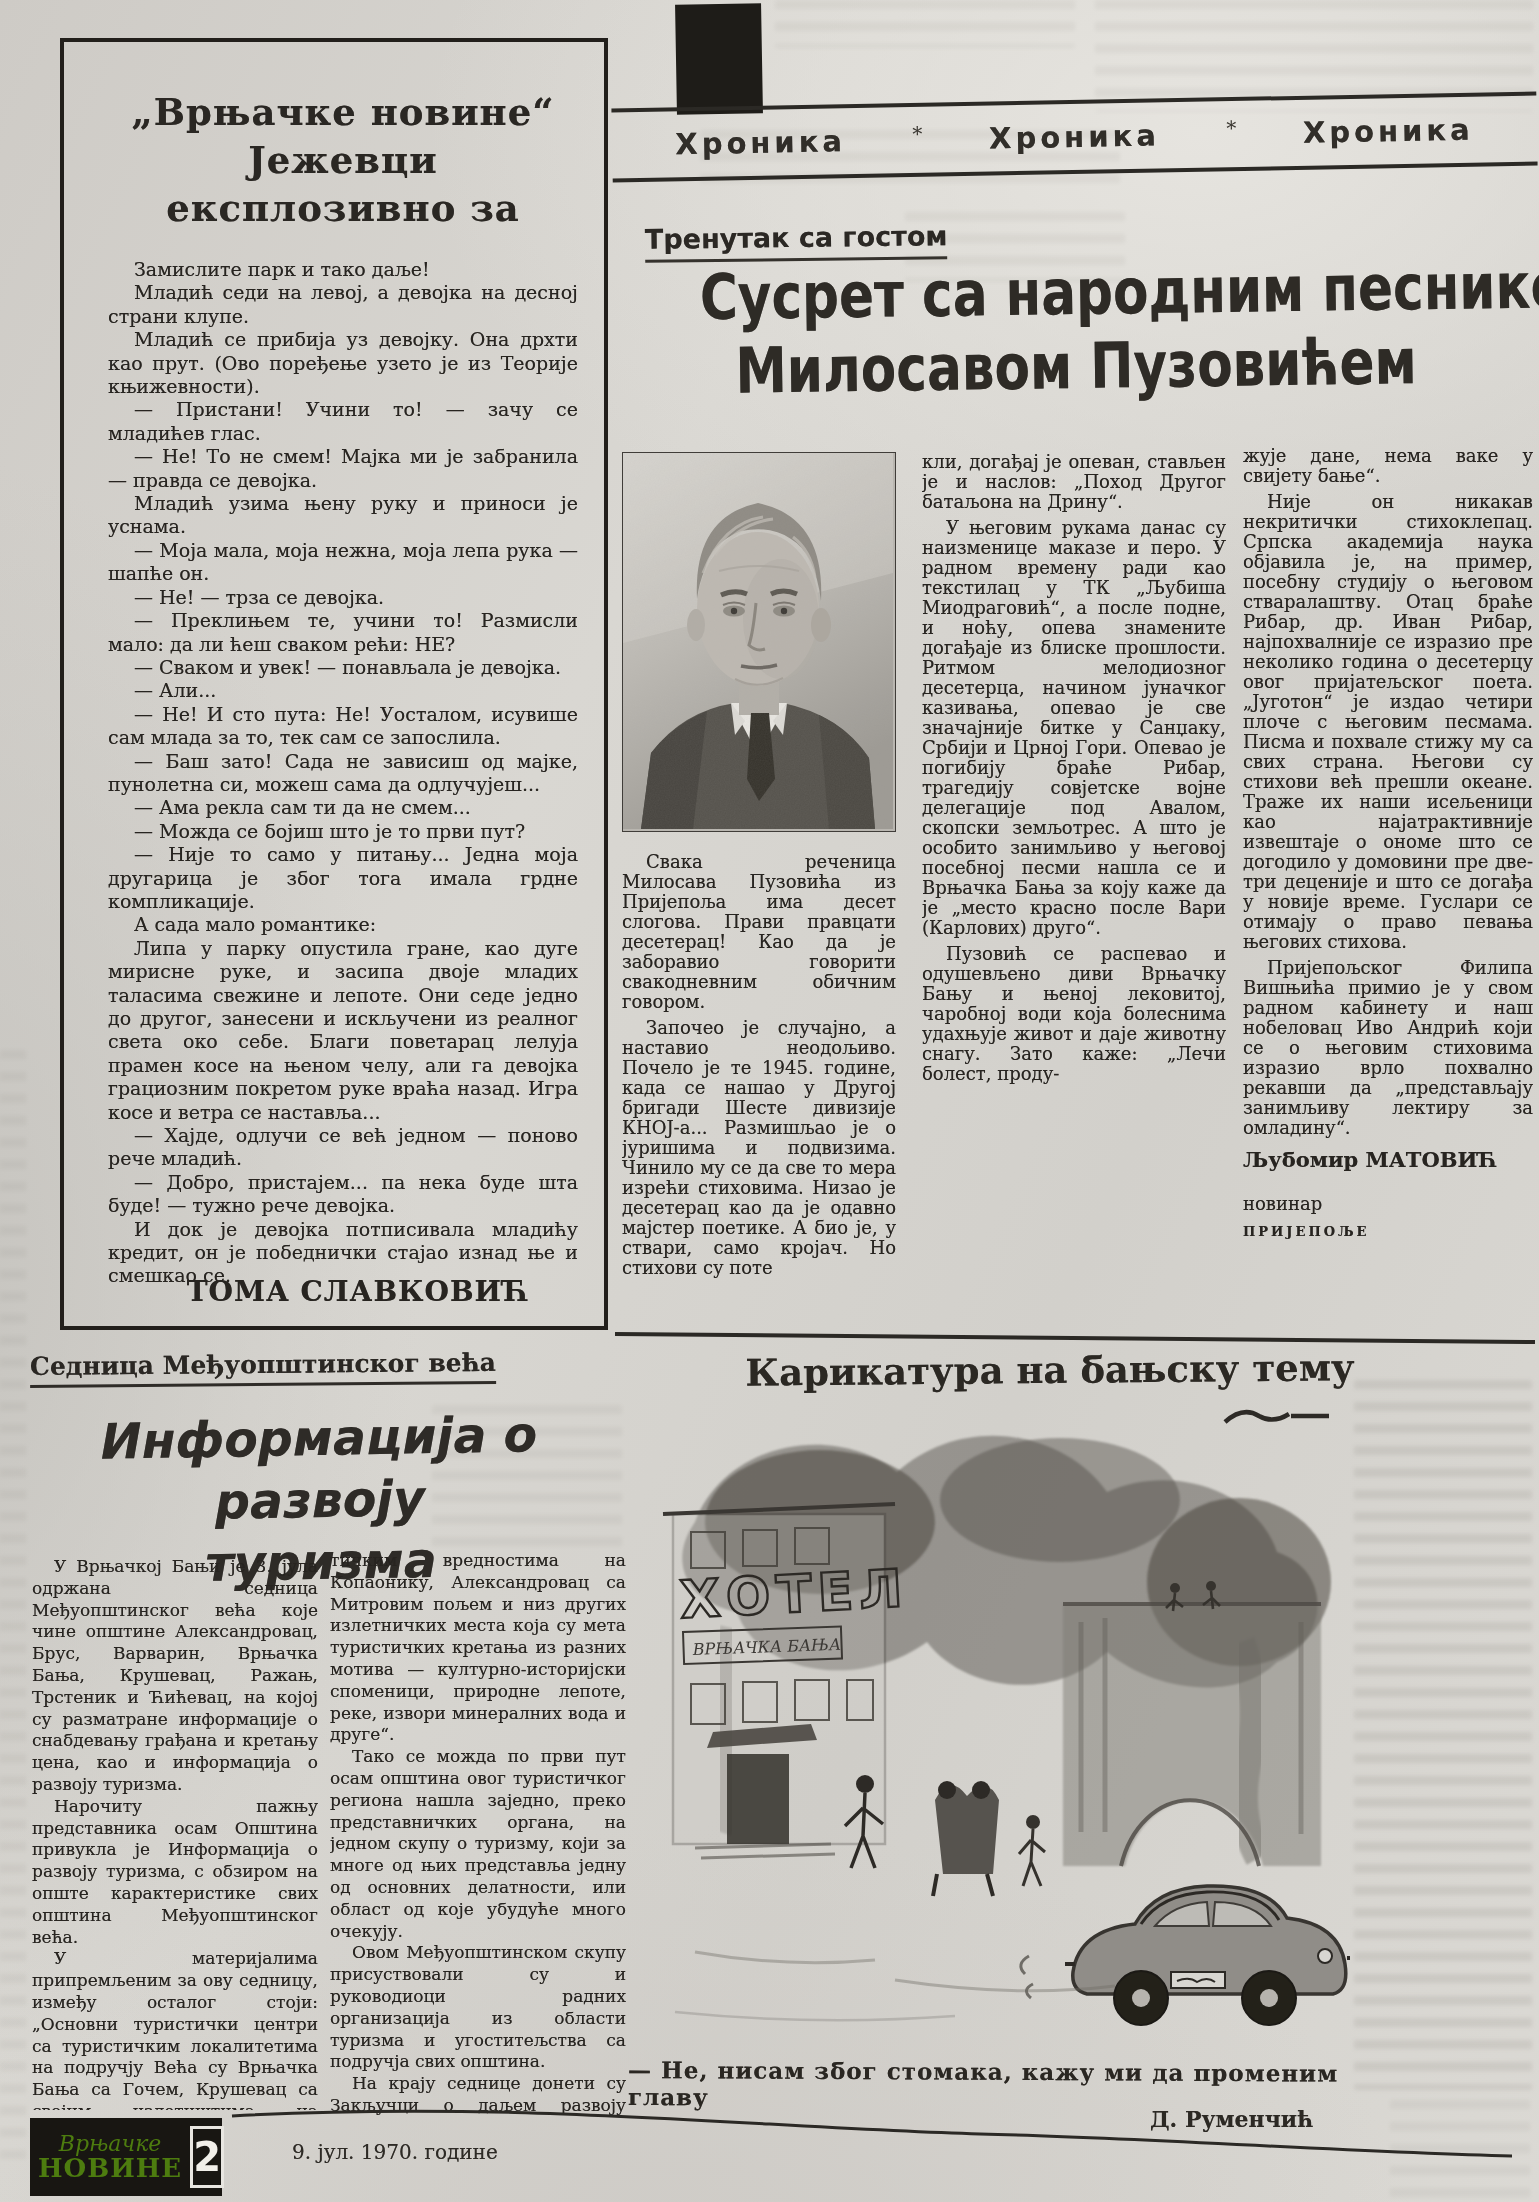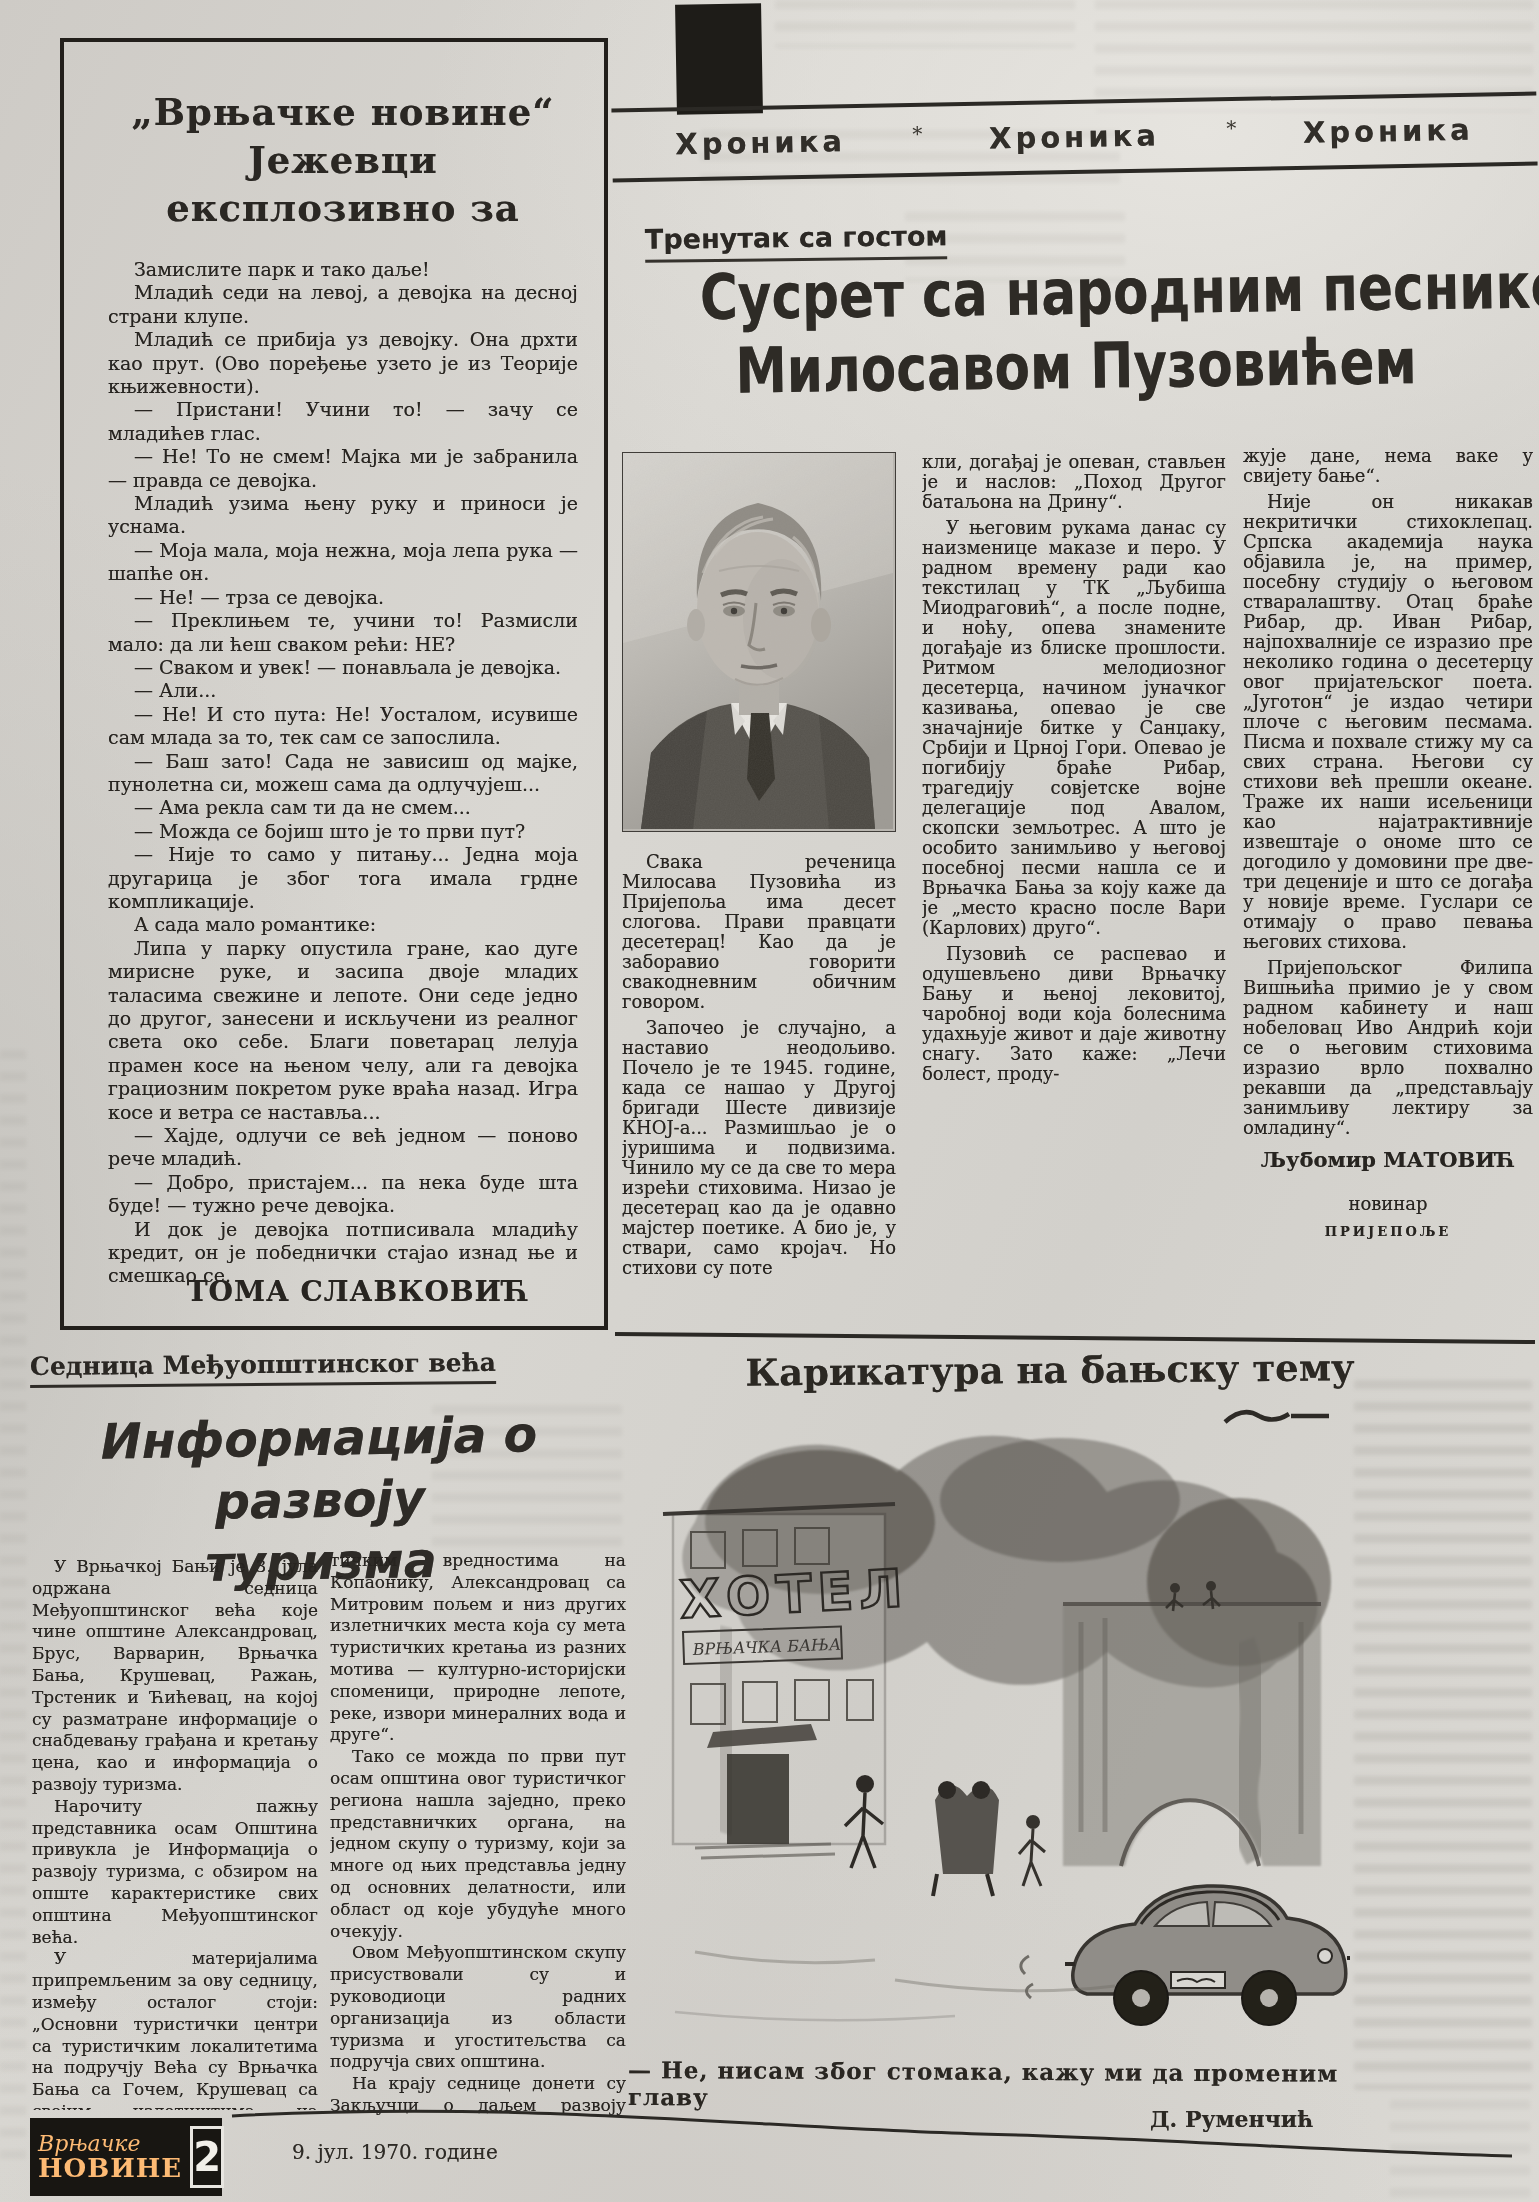--- a/index.html
+++ b/index.html
@@ -48,21 +48,21 @@
   }
   .headline{left:618px; top:256px; width:915px; text-align:center; transform:rotate(-0.8deg); color:#2e2b26;}
   .headline .hl{font-family:"DejaVu Sans",sans-serif; font-weight:bold; font-size:63px; line-height:74px; transform:scaleX(.82); transform-origin:50% 50%; white-space:nowrap;}
   .photo-frame{left:622px; top:452px; width:272px; height:378px; border:1px solid #403d39; background:#b9b6b0;}
   .fcol{font-size:18px; line-height:20px; text-align:justify; overflow:hidden;}
   .fcol p{margin:0 0 6px 0; text-indent:24px;}
   .cont p:first-child{text-indent:0;}
   .fcol1{left:622px; top:852px; width:274px; height:480px;}
   .fcol2{left:922px; top:452px; width:304px; height:884px;}
   .fcol3{left:1243px; top:446px; width:290px; height:900px;}
-  .f-signblock{margin-top:12px; text-align:center;}
+  .f-signblock{margin-top:12px; text-align:left;}
   .f-sign-name{font-weight:bold; font-size:21px;}
   .f-sign-role{font-size:18px; margin-top:24px;}
   .f-sign-place{font-weight:bold; font-size:13px; letter-spacing:3px; margin-top:8px;}
   .mid-rule{left:615px; top:1336px; width:920px; height:4px; background:#2b2925; transform:rotate(.5deg);}
 
   
   .session-kicker{left:30px; top:1350px; font-weight:bold; font-size:25px; padding-bottom:4px; border-bottom:3px solid #2f2c28; transform:rotate(-0.5deg); color:#2a2723;}
   .session-title{left:20px; top:1408px; width:600px; text-align:center; transform:rotate(-1deg); color:#2e2b27;}
   .session-title .st{font-family:"DejaVu Sans",sans-serif; font-style:italic; font-weight:bold; font-size:49px; line-height:62px;}
   .scol{font-size:17px; line-height:21.8px; text-align:justify; overflow:hidden;}
@@ -71,21 +71,21 @@
   .scol2{left:330px; top:1550px; width:296px; height:566px;}
 
   
   .cartoon-title{left:725px; top:1348px; width:650px; text-align:center; font-weight:bold; font-size:37px; color:#2b2823; transform:rotate(-0.5deg);}
   .cartoon-box{left:635px; top:1392px; width:715px; height:665px;}
   .caption{left:628px; top:2058px; width:780px; font-weight:bold; font-size:23px; letter-spacing:1px; color:#2a2722; transform:rotate(.3deg);}
   .caption-sign{left:1150px; top:2106px; font-weight:bold; font-size:22px; color:#2c2924;}
 
   
   .footer-logo{left:30px; top:2118px; width:192px; height:78px; background:#181612; display:flex; align-items:center; gap:8px; padding:4px 8px; box-sizing:border-box;}
-  .logo-text{flex:1; text-align:left; color:#fdba74; line-height:1.05;}
+  .logo-text{flex:1; text-align:center; color:#4d7c0f; line-height:1.05;}
   .logo-l1{font-style:italic; font-size:22px;}
   .logo-l2{font-weight:bold; font-size:26px; letter-spacing:1px;}
   .logo-num{width:50px; height:56px; border:3px solid #e8e6e1; display:flex; align-items:center; justify-content:center;
     font-family:"DejaVu Sans",sans-serif; font-weight:bold; font-size:40px; color:#f1efe9;}
   .footer-date{left:292px; top:2140px; font-size:20px; color:#2d2a25;}
 </style>
 </head>
 <body>
 
 <div class="page">

